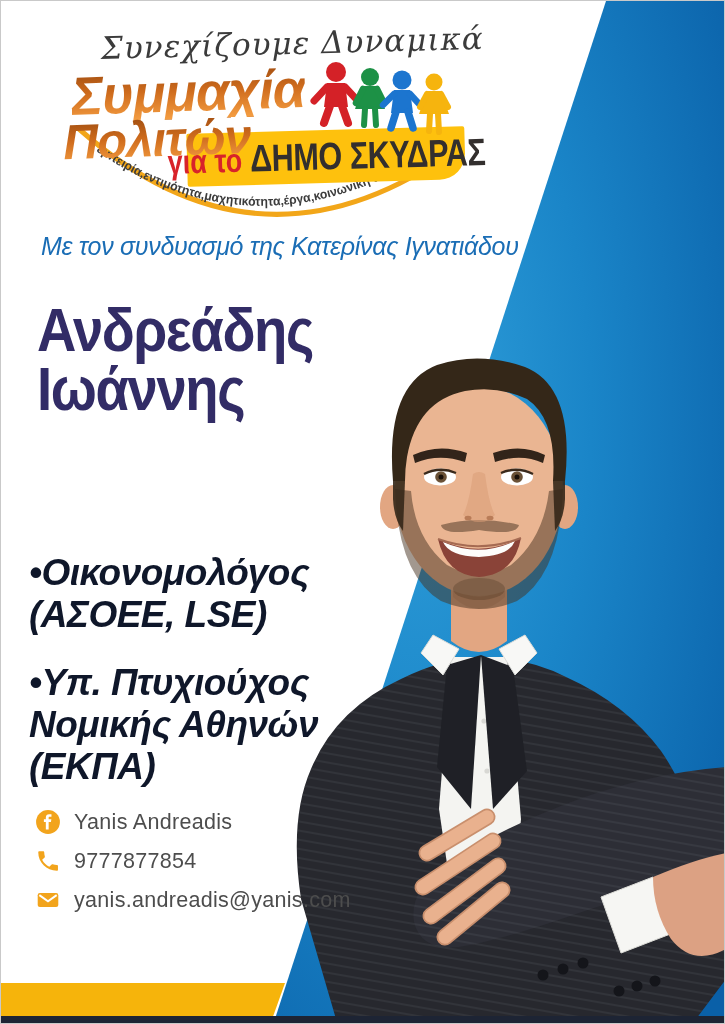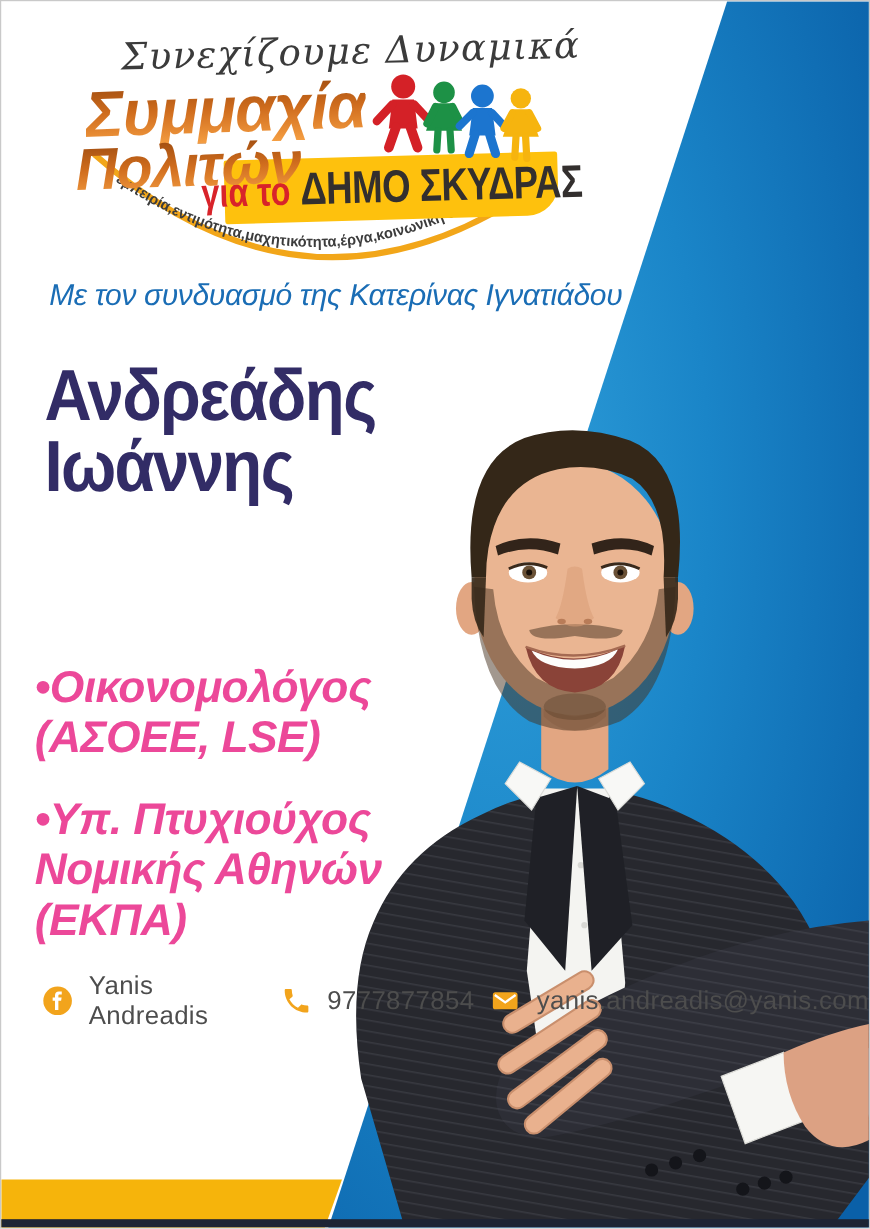--- a/index.html
+++ b/index.html
@@ -46,27 +46,27 @@
   .cand-name{
     left:36px;top:299px;font-size:58px;font-weight:bold;color:#322c66;
     line-height:0.99;letter-spacing:-1.5px;z-index:2;
     transform:scale(0.94,1.04);transform-origin:left top;
   }
   .cand-role{
     left:38px;top:448px;font-size:31px;font-style:italic;font-weight:bold;
     color:#1270b5;line-height:1.18;z-index:2;letter-spacing:-0.3px;
   }
   .qual{
-    font-size:37px;font-style:italic;font-weight:bold;color:#ec4899;
+    font-size:37px;font-style:italic;font-weight:bold;color:#0f172a;
     line-height:1.14;z-index:2;letter-spacing:-0.5px;
   }
   .qual1{left:28px;top:551px;}
   .qual2{left:28px;top:661px;font-style:italic;}
   
-  .contacts{left:34px;top:808px;z-index:2;display:flex;flex-direction:row;gap:13px;}
+  .contacts{left:34px;top:808px;z-index:2;display:flex;flex-direction:column;gap:13px;}
   .crow{display:flex;align-items:center;gap:13px;}
   .cicon{width:26px;height:26px;flex:0 0 26px;}
   .ctext{font-size:21.5px;color:#4d4d4d;letter-spacing:0.3px;}
   
   .man-svg{left:280px;top:338px;z-index:2;}
   .navy-strip{left:0;bottom:0;width:725px;height:7px;background:#1d2434;z-index:6;}
   .bg-svg{left:0;top:0;z-index:0;}
 </style>
 </head>
 <body>

